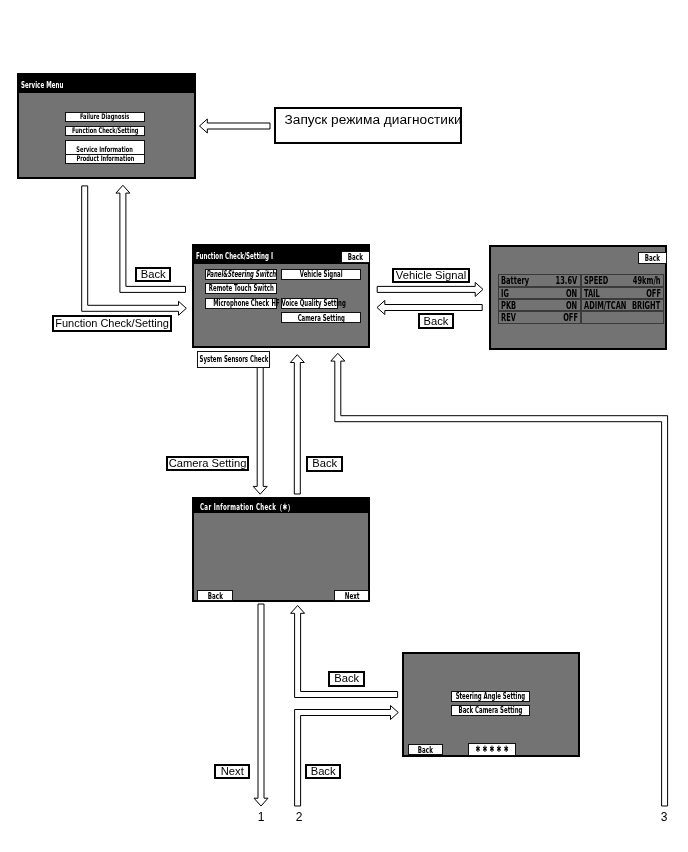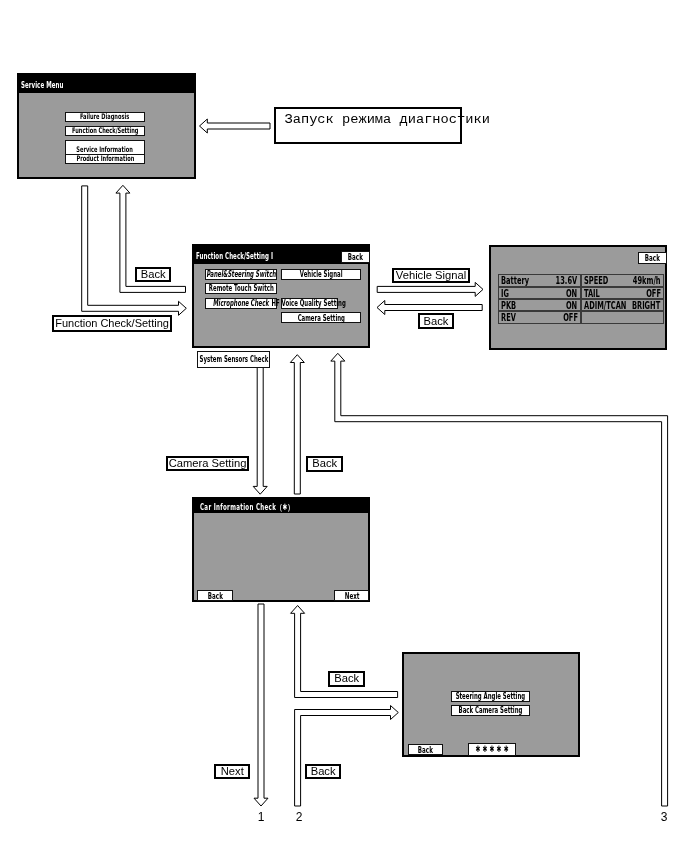--- a/index.html
+++ b/index.html
@@ -1,18 +1,18 @@
 <!DOCTYPE html>
 <html><head>
 <meta charset="utf-8">
 <style>
   html,body{margin:0;padding:0;}
   body{width:688px;height:852px;background:#fff;font-family:"Liberation Sans",sans-serif;position:relative;overflow:hidden;filter:grayscale(1);}
   .svgl{position:absolute;left:0;top:0;width:688px;height:852px;}
-  .panel{position:absolute;border:2px solid #000;background:#22c55e;box-sizing:border-box;}
+  .panel{position:absolute;border:2px solid #000;background:#737373;box-sizing:border-box;}
   .phead{position:absolute;left:0;top:0;right:0;background:#000;color:#fff;}
   .phead span{position:absolute;font-family:"DejaVu Sans Condensed","Liberation Sans",sans-serif;font-weight:bold;white-space:nowrap;
               transform-origin:left center;transform:scaleX(0.712);letter-spacing:0.06px;}
   .btn{position:absolute;border:1px solid #111;background:#fff;box-sizing:border-box;display:flex;align-items:center;justify-content:center;
        color:#000;}
   .btn span{font-family:"DejaVu Sans Condensed","Liberation Sans",sans-serif;font-weight:bold;white-space:nowrap;display:inline-block;
             transform:scaleX(0.733);line-height:1.25;}
   .lbl{position:absolute;border:2px solid #000;background:#fff;box-sizing:border-box;display:flex;align-items:center;justify-content:center;
        font-family:"Liberation Sans",sans-serif;color:#000;white-space:nowrap;line-height:1;}
   .num{position:absolute;font-family:"Liberation Sans",sans-serif;font-size:12px;color:#000;text-align:center;}
@@ -62,21 +62,21 @@
   </div>
   <div class="btn" style="left:146.8px;top:5.400000000000006px;width:28.8px;height:11.4px;justify-content:center;">
       <span style="font-size:9.4px;transform:scaleX(0.66);">Back</span>
     </div>
   <div class="btn" style="left:10.599999999999994px;top:22.899999999999977px;width:72.8px;height:11.1px;justify-content:center;font-style:italic;">
       <span style="font-size:8.2px;">Panel&amp;Steering Switch</span>
     </div>
   <div class="btn" style="left:10.599999999999994px;top:37.0px;width:72.8px;height:11.1px;justify-content:center;">
       <span style="font-size:8.2px;">Remote Touch Switch</span>
     </div>
-  <div class="btn" style="left:10.599999999999994px;top:51.60000000000002px;width:72.8px;height:11.1px;justify-content:center;font-style:italic;">
+  <div class="btn" style="left:10.599999999999994px;top:51.60000000000002px;width:72.8px;height:11.1px;justify-content:center;">
       <span style="font-size:8.2px;">Microphone Check</span>
     </div>
   <div class="btn" style="left:3px;top:80.0px;width:72.8px;height:17px;justify-content:center;margin-top:25px;">
       <span style="font-size:8.2px;">System Sensors Check</span>
     </div>
   <div class="btn" style="left:86.60000000000002px;top:22.899999999999977px;width:80.8px;height:11.1px;justify-content:center;">
       <span style="font-size:8.2px;">Vehicle Signal</span>
     </div>
   <div class="btn" style="left:86.60000000000002px;top:51.60000000000002px;width:57px;height:11.1px;justify-content:center;">
       <span style="font-size:8.2px;">HF Voice Quality Setting</span>
@@ -140,21 +140,21 @@
   <div class="btn" style="left:46.60000000000002px;top:50.700000000000045px;width:79.4px;height:11.1px;justify-content:center;">
       <span style="font-size:8.2px;">Back Camera Setting</span>
     </div>
   <div class="btn" style="left:4.0px;top:89.70000000000005px;width:35.1px;height:11.6px;justify-content:center;">
       <span style="font-size:9.4px;transform:scaleX(0.66);">Back</span>
     </div>
   <div class="btn" style="left:63.60000000000002px;top:88.89999999999998px;width:48.2px;height:13.1px;justify-content:center;">
       <span style="font-size:8.8px;letter-spacing:3.0px;margin-left:3.0px;">✱✱✱✱✱</span>
     </div>
 </div>
-<div class="lbl" style="left:273.5px;top:107.2px;width:188px;height:36.4px;font-size:13.7px;justify-content:flex-start;align-items:flex-start;overflow:visible;font-family:Liberation Mono, monospace;">
+<div class="lbl" style="left:273.5px;top:107.2px;width:188px;height:36.4px;font-size:13.7px;justify-content:flex-start;align-items:flex-start;overflow:visible;">
     <span style="margin-left:9px;margin-top:3.5px;white-space:nowrap;">Запуск режима диагностики</span>
   </div>
 <div class="lbl" style="left:135.4px;top:267.4px;width:35.7px;height:14.8px;font-size:11.2px;">Back</div>
 <div class="lbl" style="left:52.3px;top:315.3px;width:119.5px;height:16.7px;font-size:11.0px;">Function Check/Setting</div>
 <div class="lbl" style="left:392.0px;top:267.8px;width:78.0px;height:15.2px;font-size:11.2px;">Vehicle Signal</div>
 <div class="lbl" style="left:418.2px;top:313.4px;width:35.7px;height:15.6px;font-size:11.2px;">Back</div>
 <div class="lbl" style="left:166.1px;top:455.7px;width:82.9px;height:15.8px;font-size:11.2px;">Camera Setting</div>
 <div class="lbl" style="left:306.4px;top:456.0px;width:36.6px;height:15.8px;font-size:11.2px;">Back</div>
 <div class="lbl" style="left:328.4px;top:670.8px;width:36.8px;height:15.8px;font-size:11.2px;">Back</div>
 <div class="lbl" style="left:214.3px;top:764.2px;width:35.9px;height:14.8px;font-size:11.2px;">Next</div>

